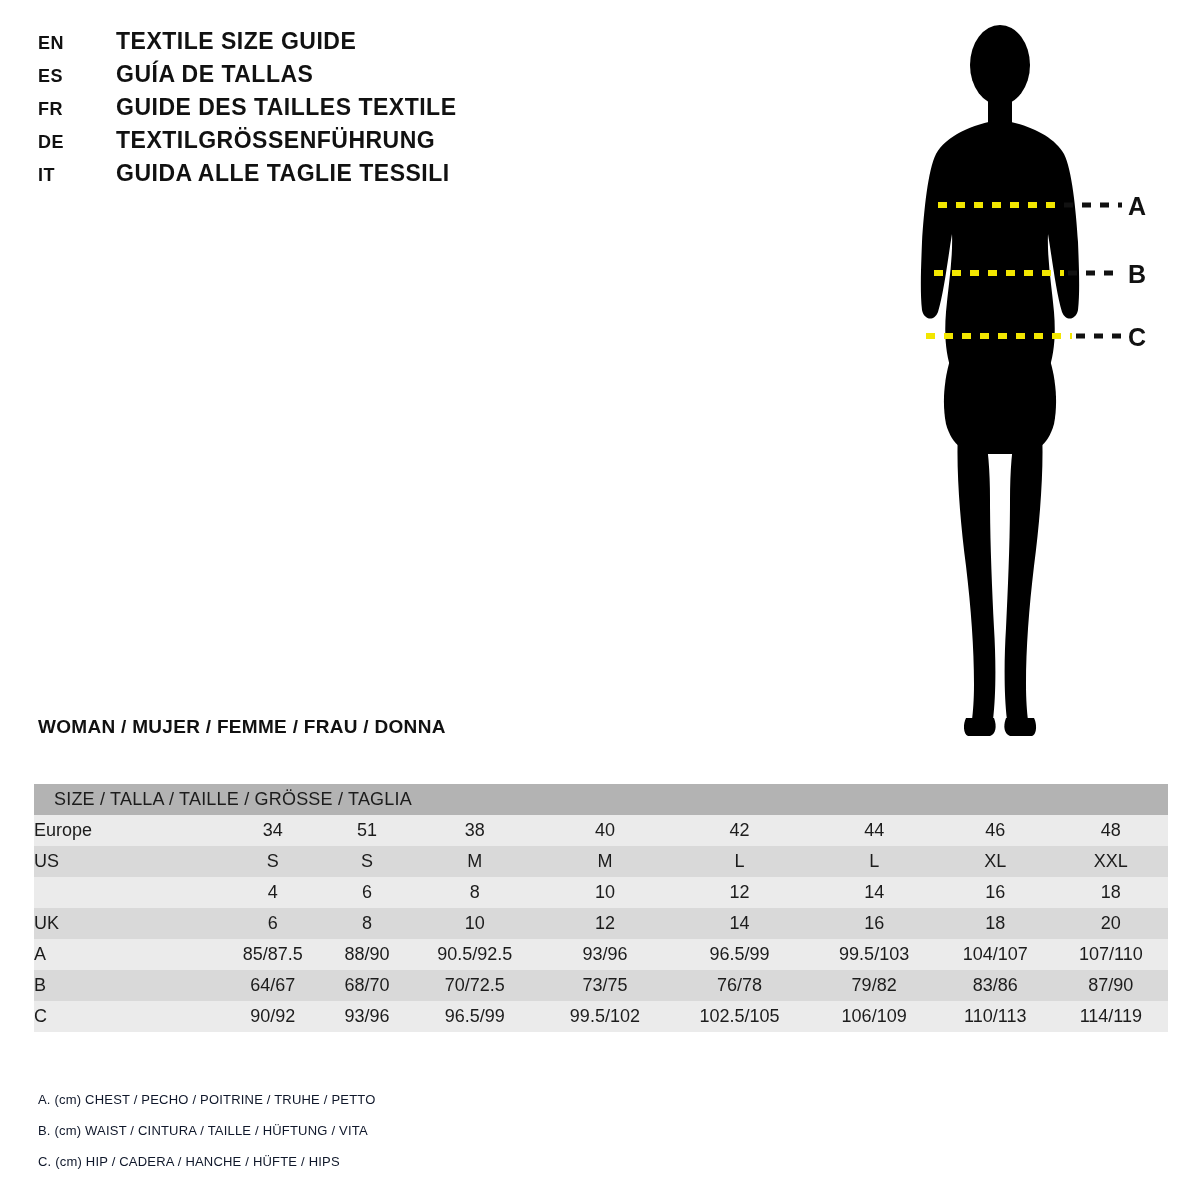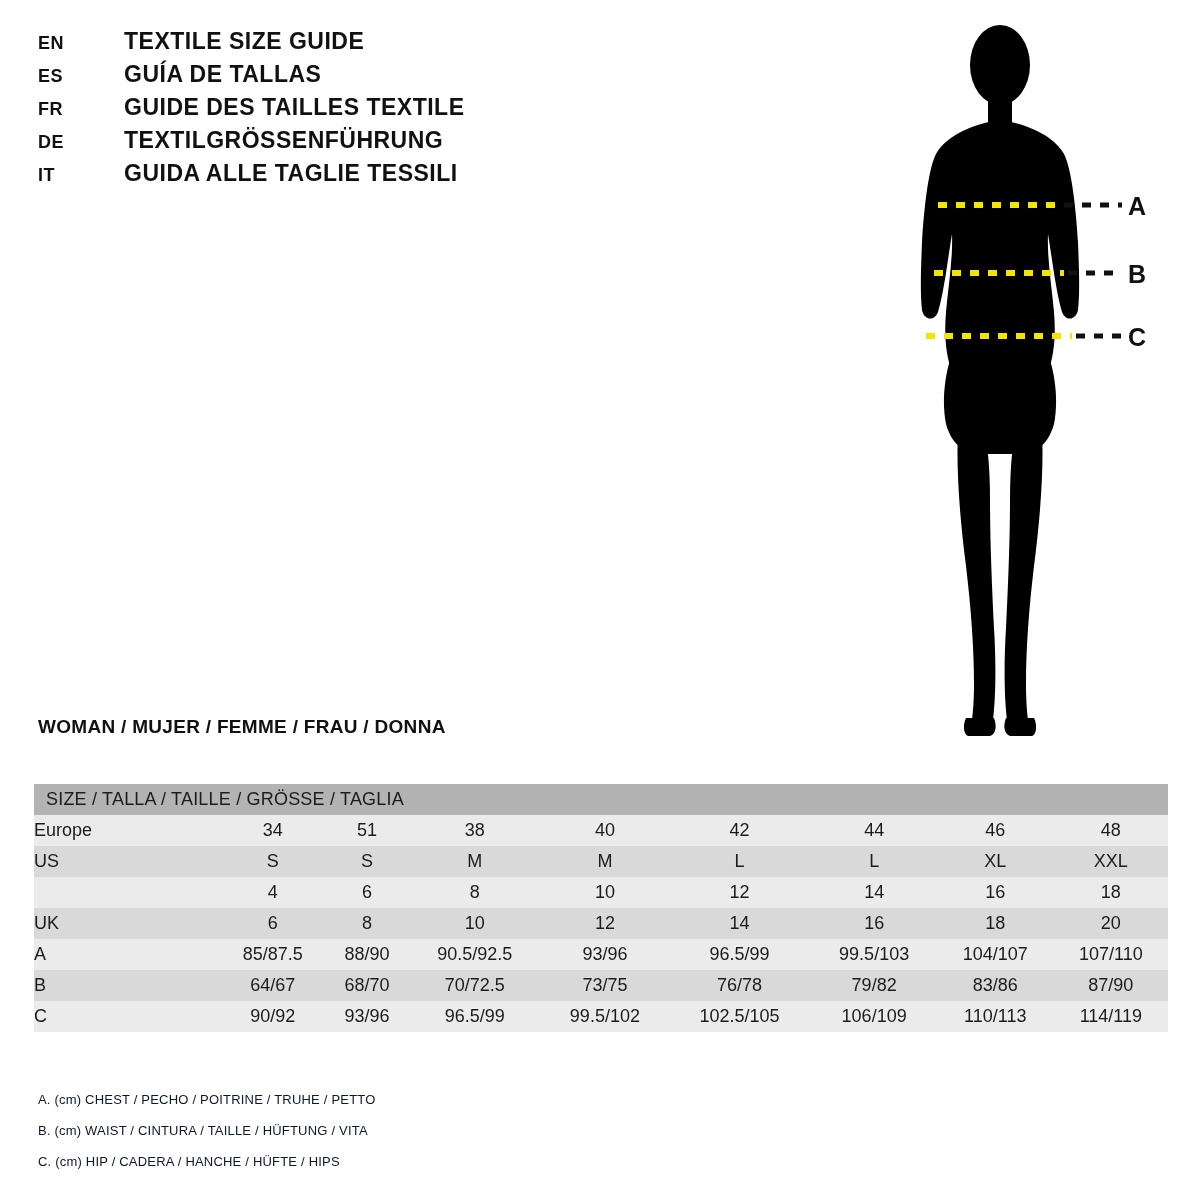--- a/index.html
+++ b/index.html
@@ -34,21 +34,20 @@
     font-weight: bold;
     letter-spacing: 0.5px;
     color: #111;
   }
   .title-text {
     font-size: 23px;
     font-weight: bold;
     letter-spacing: 0.5px;
     color: #111;
     white-space: nowrap;
-    margin-left: 8px;
   }
 
   
   #figure-area {
     position: absolute;
     left: 860px;
     top: 20px;
     width: 330px;
     height: 730px;
   }
@@ -88,21 +87,21 @@
   }
   #size-table td, #size-table th {
     padding: 0;
     height: 31px;
     text-align: center;
     font-weight: normal;
     color: #1c1c1c;
   }
   #size-table th.header-cell {
     text-align: left;
-    padding-left: 12px;
+    padding-left: 20px;
     font-size: 18px;
     letter-spacing: 0.2px;
     color: #1c1c1c;
     font-weight: normal;
   }
   #size-table td.row-label {
     text-align: left;
     width: 185px;
   }
   tr.header-row { background: #b3b3b3; }

